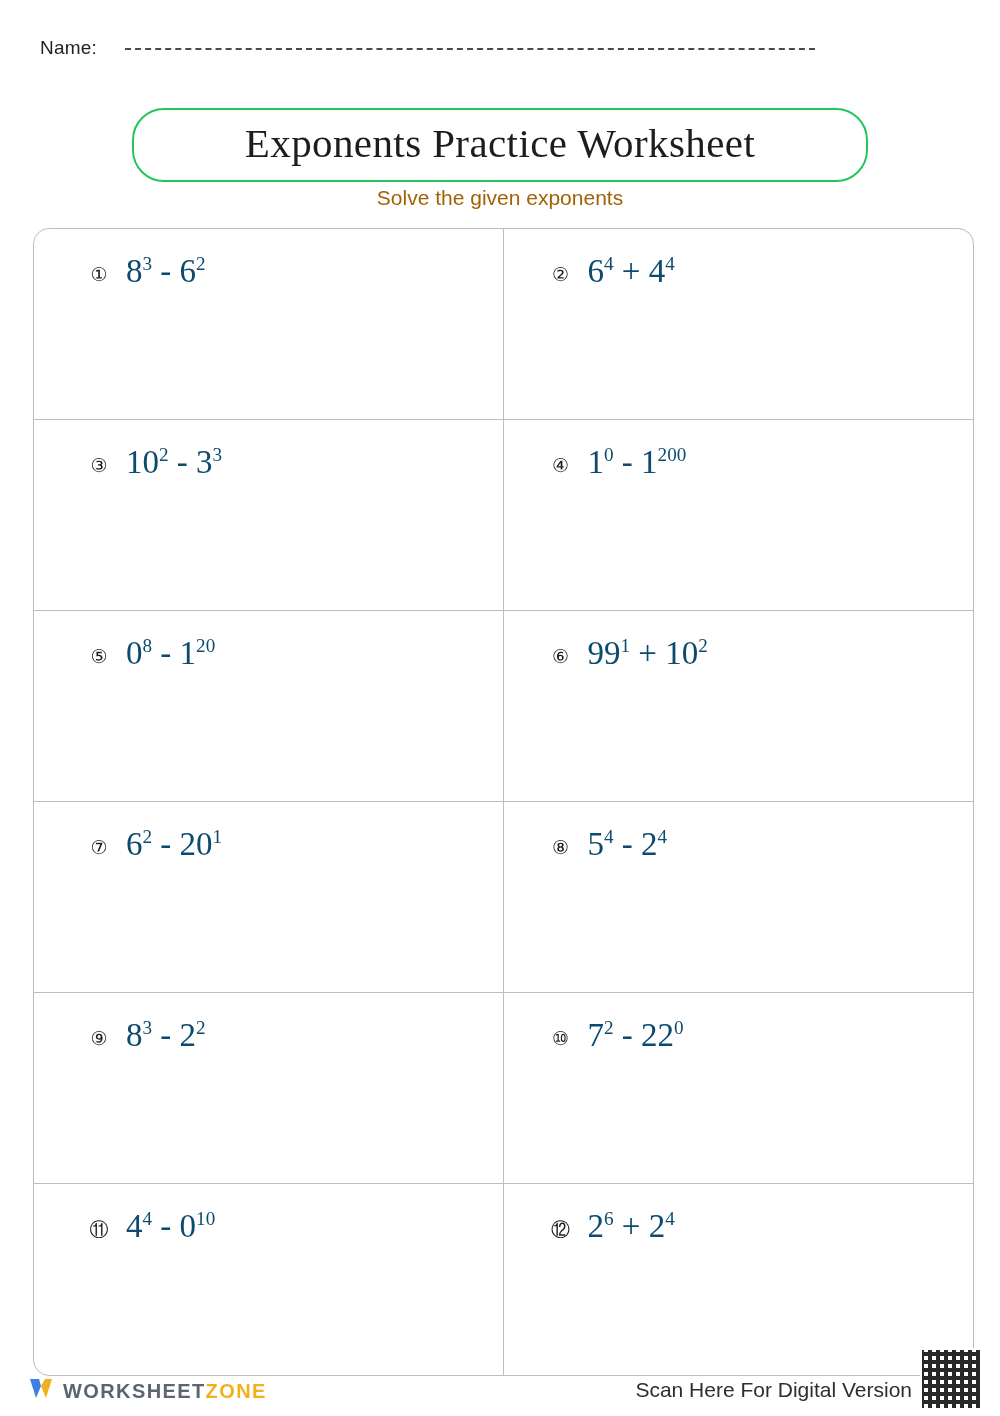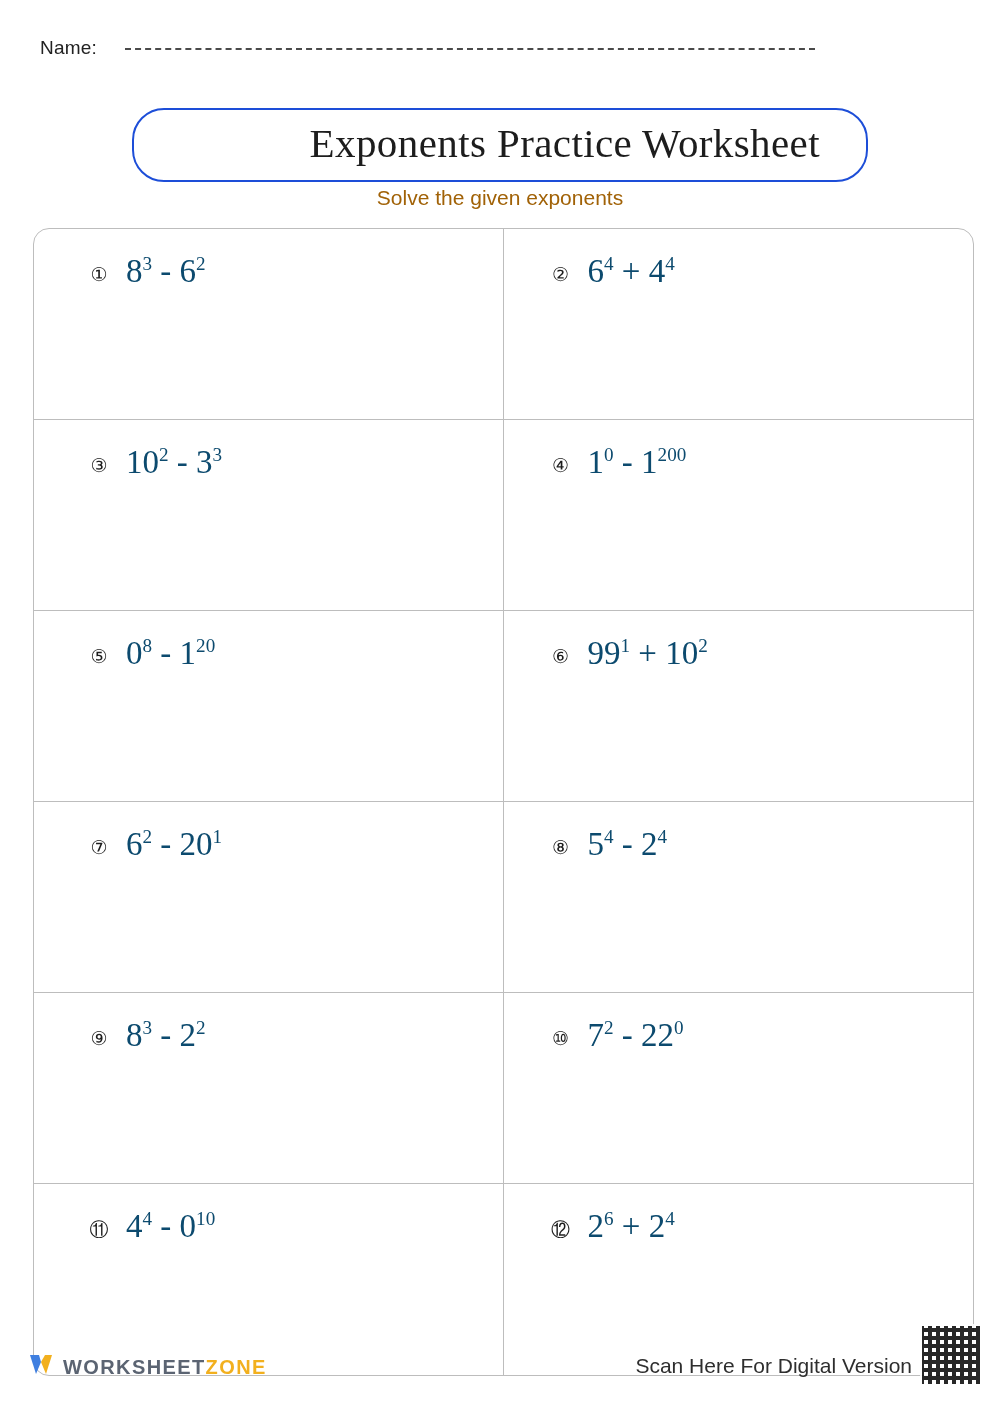--- a/index.html
+++ b/index.html
@@ -44,25 +44,25 @@
   
   .title-wrap {
     position: absolute;
     top: 108px;
     left: 0;
     width: 1000px;
     display: flex;
     justify-content: center;
   }
   .title-pill {
-    border: 2px solid #1d4ed8;
+    border: 2px solid #22c55e;
     border-radius: 32px;
     padding: 9px 46px 13px 46px;
     min-width: 640px;
-    text-align: right;
+    text-align: center;
   }
   .title-text {
     font-family: "Liberation Serif", serif;
     font-size: 41px;
     color: #1d1d1d;
     letter-spacing: .4px;
     white-space: nowrap;
   }
 
   .subtitle {
@@ -131,21 +131,21 @@
   .expr sup {
     font-size: 0.58em;
     vertical-align: super;
     line-height: 0;
   }
 
   
   .footer {
     position: absolute;
     left: 0;
-    bottom: 24px;
+    bottom: 0;
     width: 1000px;
     height: 60px;
   }
   .logo {
     position: absolute;
     left: 28px;
     bottom: 10px;
     display: flex;
     align-items: center;
     gap: 9px;

